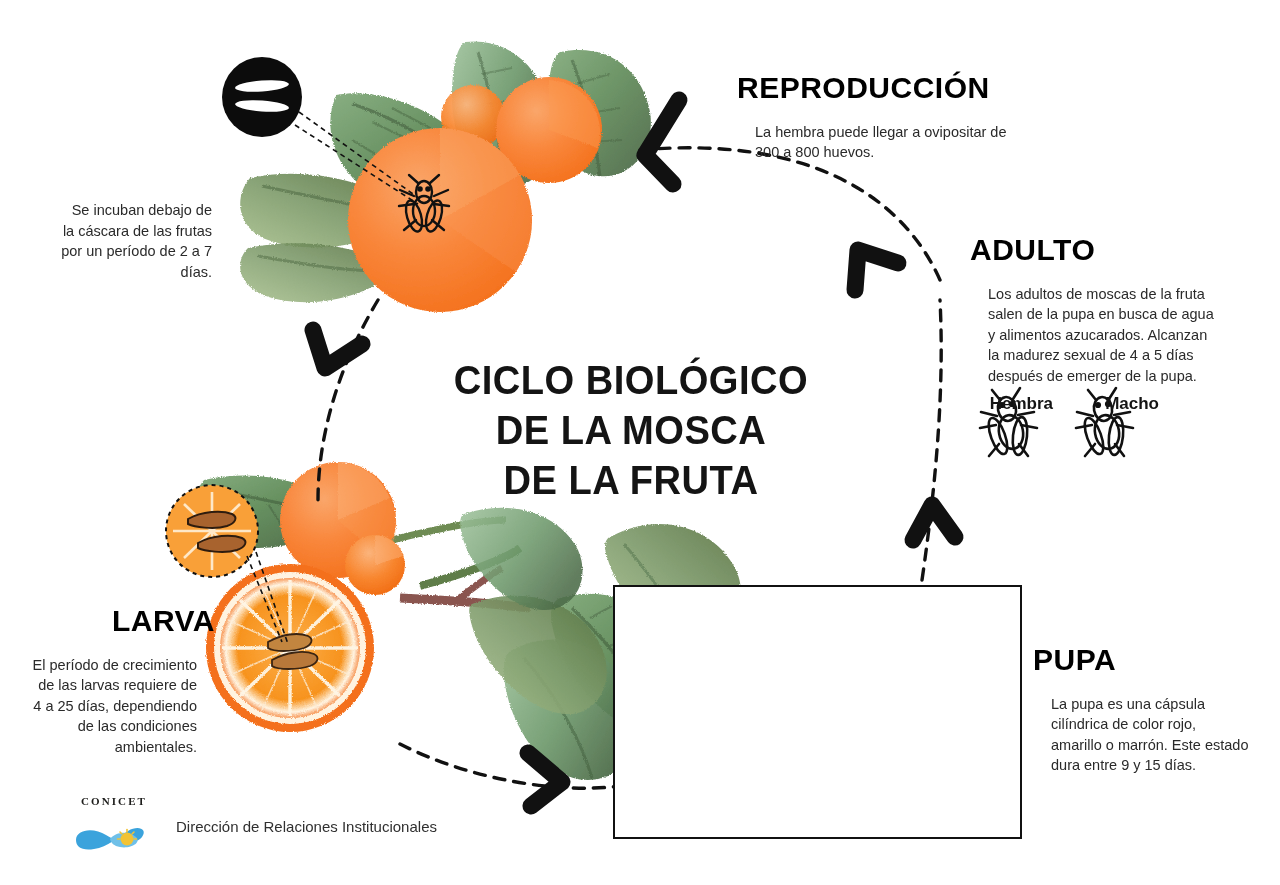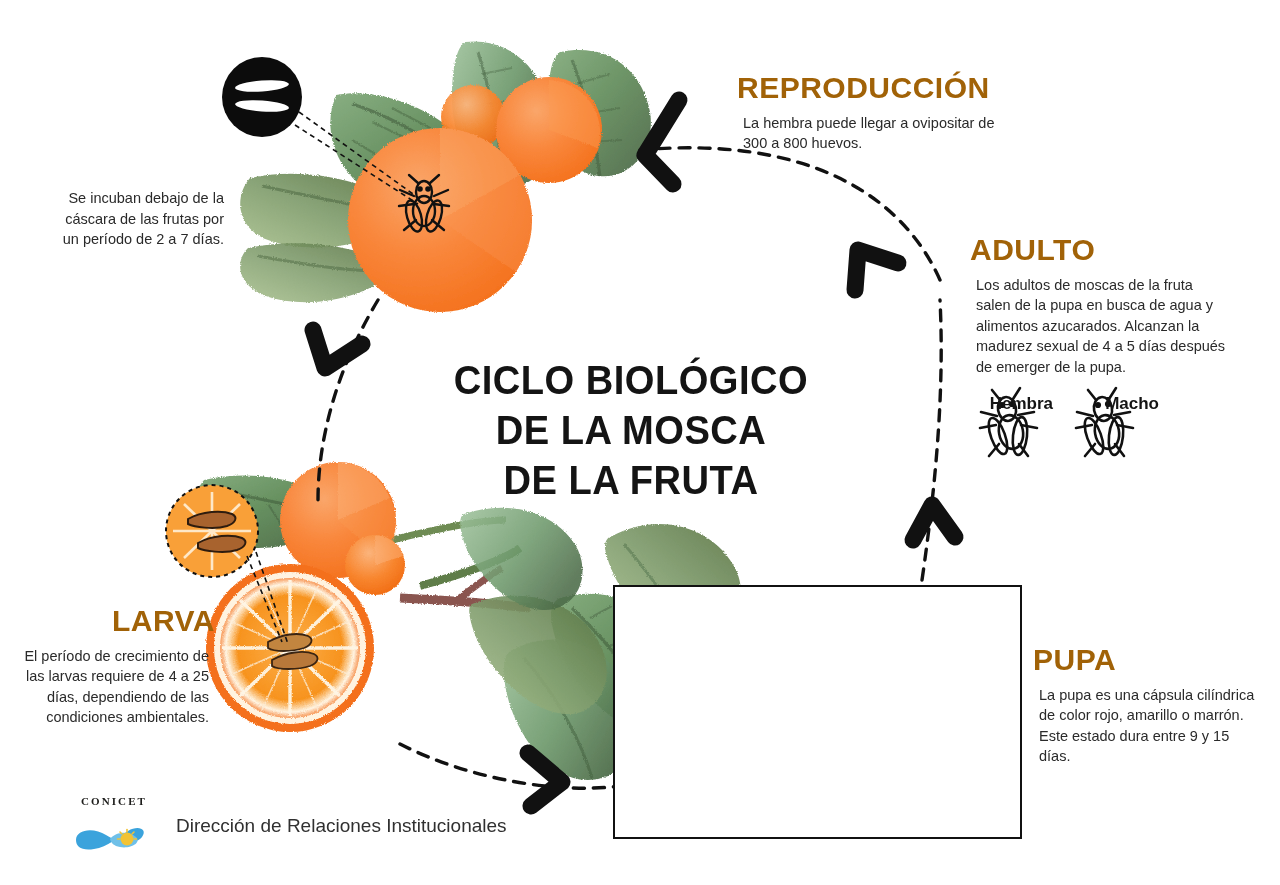--- a/index.html
+++ b/index.html
@@ -12,29 +12,29 @@
   .stage{position:absolute;left:0;top:0;width:1280px;height:885px;}
   .layer{position:absolute;left:0;top:0;width:1280px;height:885px;}
   svg.layer{pointer-events:none;}
 
   
   .sec-title{
     font-family:"Liberation Sans", sans-serif;
     font-weight:bold;
     font-size:30px;
     letter-spacing:0.5px;
-    color:#a16207;
+    color:#000000;
     line-height:1.05;
     margin:0 0 9px 0;
   }
   .sec-body{
     font-size:14.5px;
     line-height:1.42;
     color:#2a2a2a;
-    margin:6px;
+    margin:18px;
   }
   .block{position:absolute;}
   .align-right{text-align:right;}
   .align-left{text-align:left;}
 
   
   #main-title{
     position:absolute;
     left:438px;top:355px;width:386px;
     text-align:center;
@@ -55,21 +55,21 @@
   .sex-label{font-weight:bold;font-size:17px;margin-top:2px;color:#141414;}
 
   
   #footer{position:absolute;left:70px;top:795px;display:flex;align-items:center;gap:18px;}
   #conicet-logo{width:88px;text-align:center;}
   #conicet-word{
     font-family:"Liberation Serif", serif;
     font-size:11px;letter-spacing:2.1px;color:#1d1d1b;font-weight:600;
     margin-bottom:16px;
   }
-  #footer-text{font-size:19px;color:#303030;white-space:nowrap;}
+  #footer-text{font-size:15px;color:#303030;white-space:nowrap;}
 
   
   #pupa-panel{position:absolute;left:613px;top:585px;width:405px;height:250px;
               border:2px solid #111;background:#fff;overflow:hidden;}
 </style>
 </head>
 <body>
 
 <div class="stage">
 

